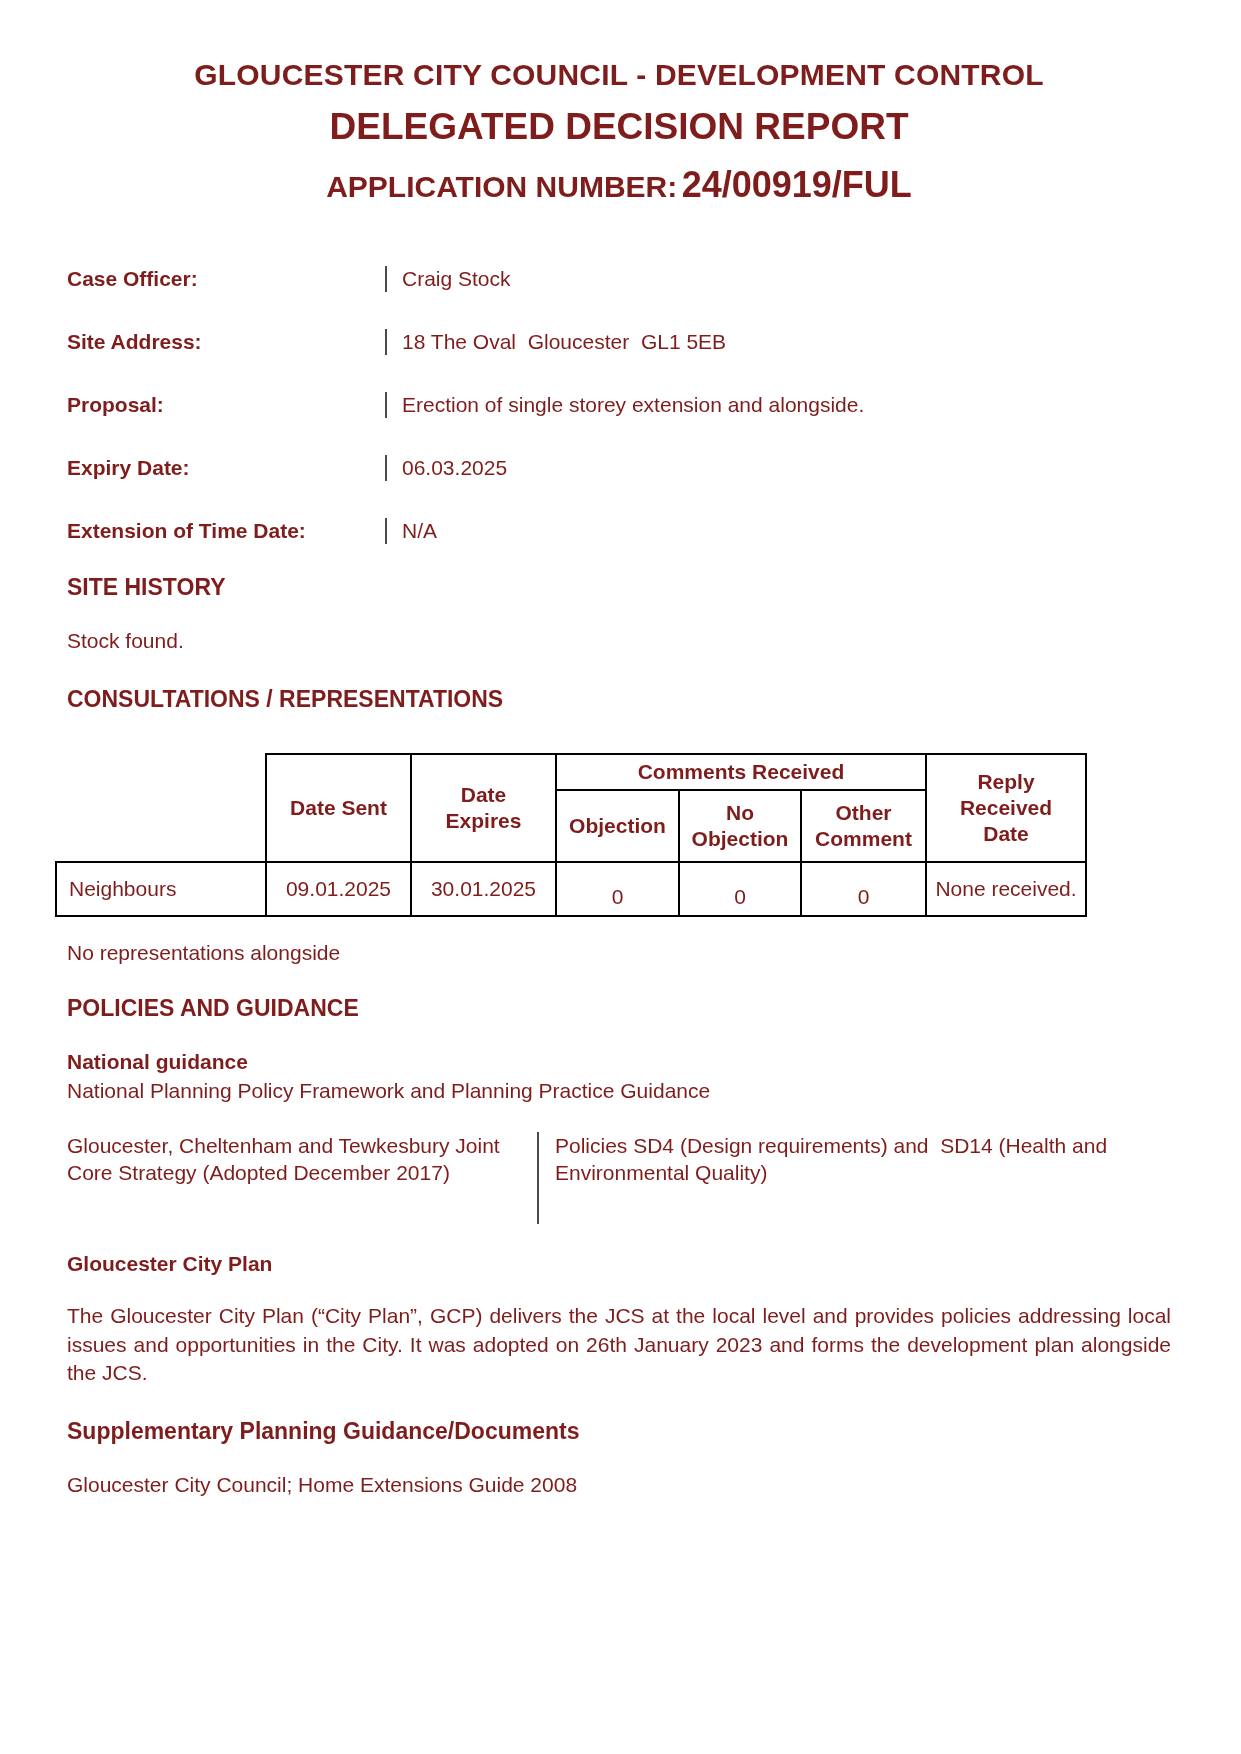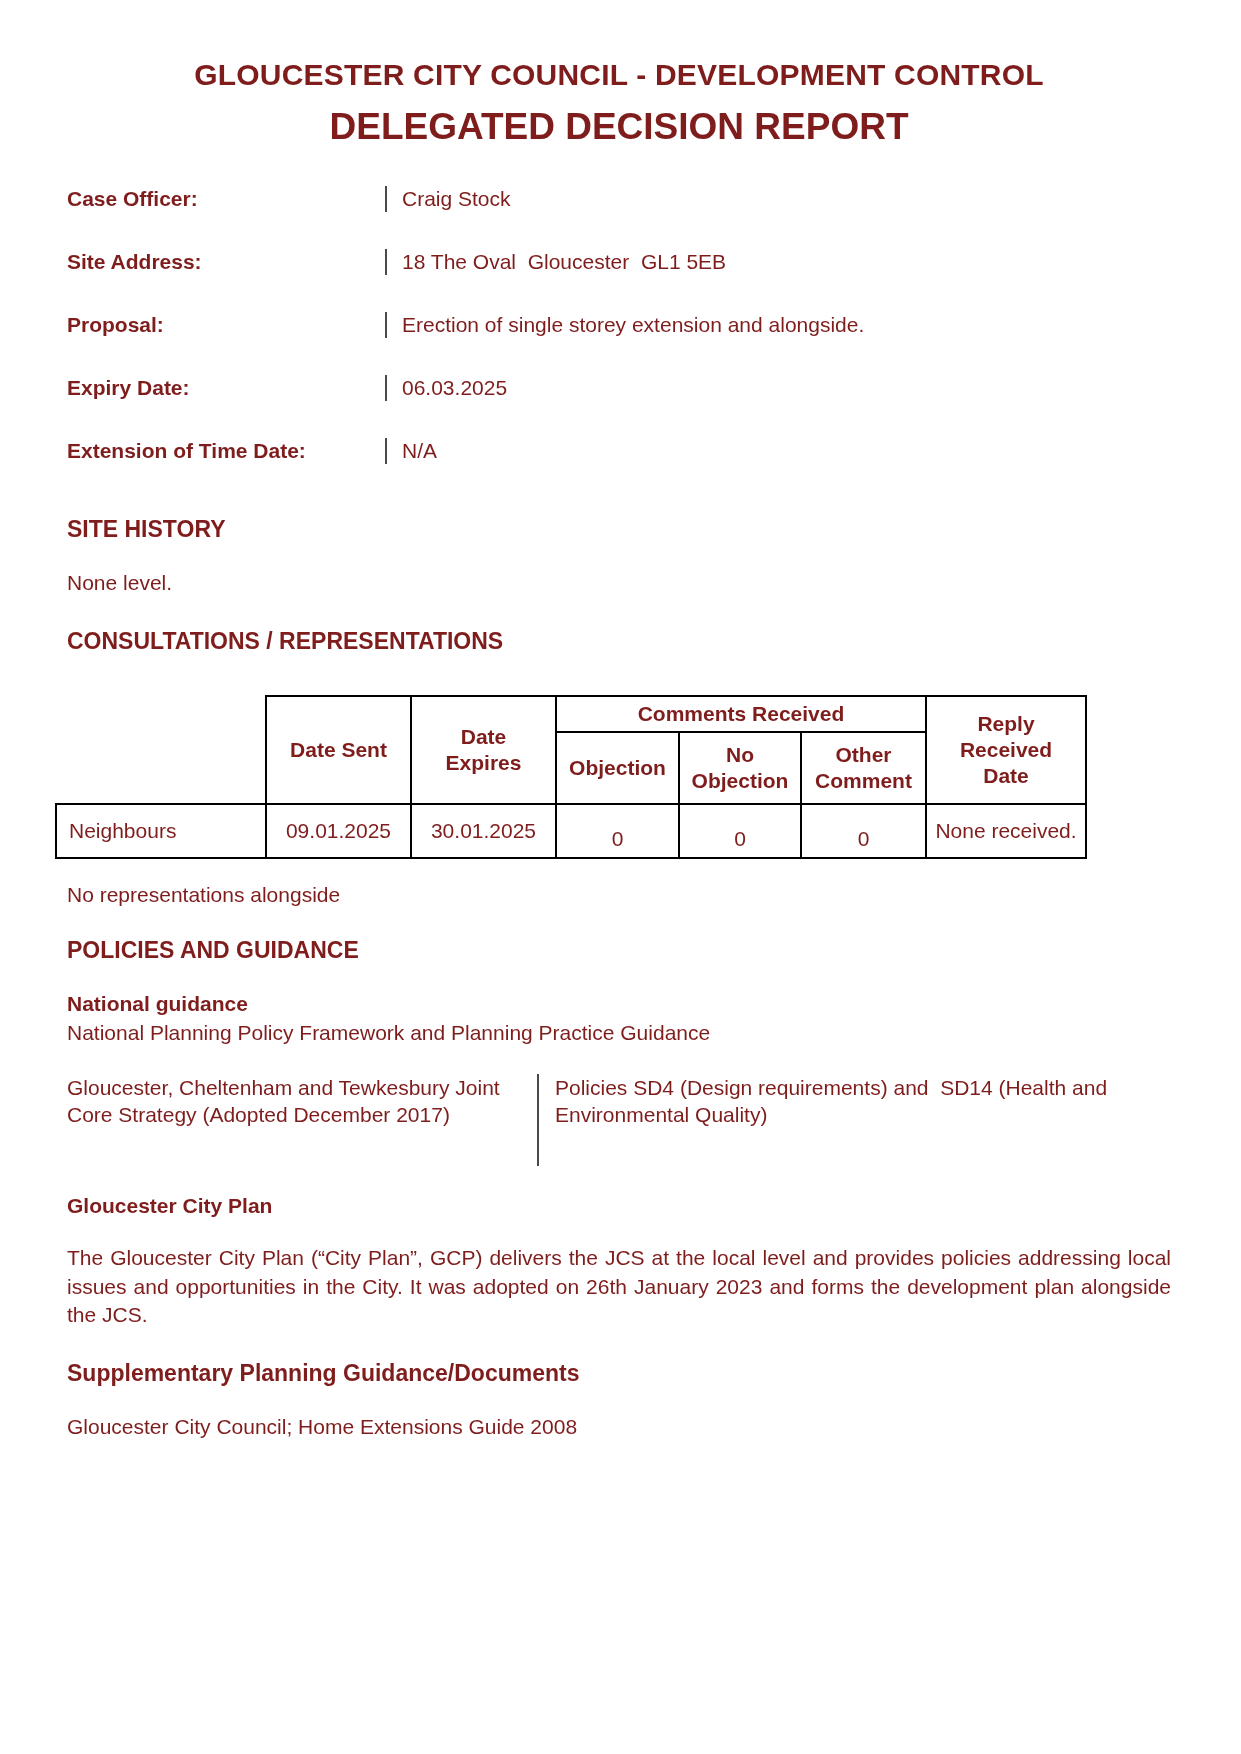--- a/index.html
+++ b/index.html
@@ -18,21 +18,21 @@
   
   .title-block { text-align: center; }
   .title1 { font-size: 30px; font-weight: bold; letter-spacing: 0.2px; }
   .title2 { font-size: 37px; font-weight: bold; margin-top: 14px; }
   .title3 { margin-top: 16px; }
   .title3 .t3-label { font-size: 30px; font-weight: bold; }
   .title3 .t3-value { font-size: 36px; font-weight: bold; }
 
   
   .details { margin-top: 38px; }
-  .detail-row { display: flex; align-items: flex-start; min-height: 48px; margin-bottom: 15px; gap: 16px; }
+  .detail-row { display: flex; align-items: flex-end; min-height: 48px; margin-bottom: 15px; gap: 16px; }
   .detail-label {
     width: 250px; font-weight: bold; font-size: 21px;
     display: flex; align-items: center; line-height: 1.25;
   }
   .detail-gap { width: 36px; }
   .detail-value {
     border-left: 2px solid #4a4a4a; padding-left: 15px; flex: 1;
     font-size: 21px; display: flex; align-items: center; white-space: pre-wrap; line-height: 1.25;
   }
 
@@ -71,20 +71,24 @@
 </style>
 </head>
 <body>
 
 <div class="page">
   <div class="content">
 
     <div class="title-block">
       <div class="title1">GLOUCESTER CITY COUNCIL - DEVELOPMENT CONTROL</div>
       <div class="title2">DELEGATED DECISION REPORT</div>
+      <div class="title3">
+        <span class="t3-label">APPLICATION NUMBER:</span>
+        <span class="t3-value">24/00919/FUL</span>
+      </div>
     </div>
 
     <div class="details">
       <div class="detail-row">
         <div class="detail-label">Case Officer:</div>
         <div class="detail-gap"></div>
         <div class="detail-value">Craig Stock</div>
       </div>
       <div class="detail-row">
         <div class="detail-label">Site Address:</div>
@@ -102,21 +106,21 @@
         <div class="detail-value">06.03.2025</div>
       </div>
       <div class="detail-row">
         <div class="detail-label">Extension of Time Date:</div>
         <div class="detail-gap"></div>
         <div class="detail-value">N/A</div>
       </div>
     </div>
 
     <div class="section-heading">SITE HISTORY</div>
-    <div class="body-text">None level.</div>
+    <div class="body-text">Stock found.</div>
 
     <div class="section-heading">CONSULTATIONS / REPRESENTATIONS</div>
 
     <table class="consult">
       <colgroup>
         <col style="width:210px">
         <col style="width:145px">
         <col style="width:145px">
         <col style="width:123px">
         <col style="width:122px">

